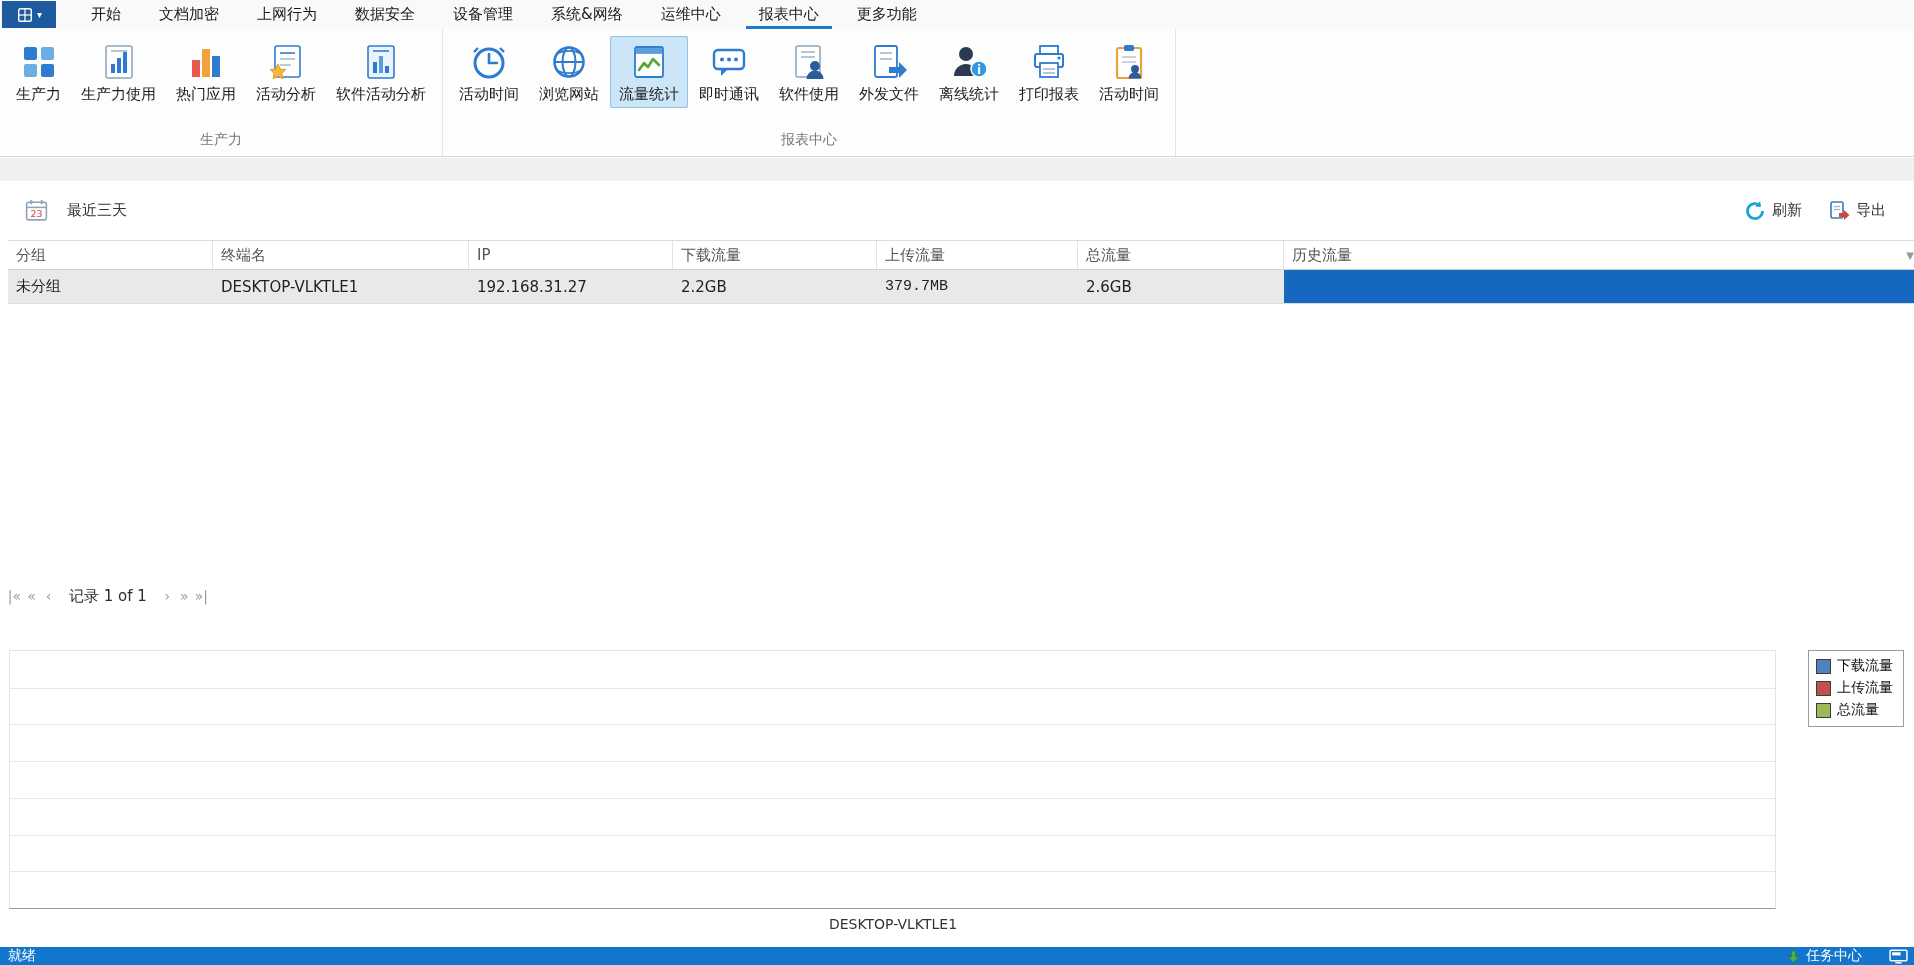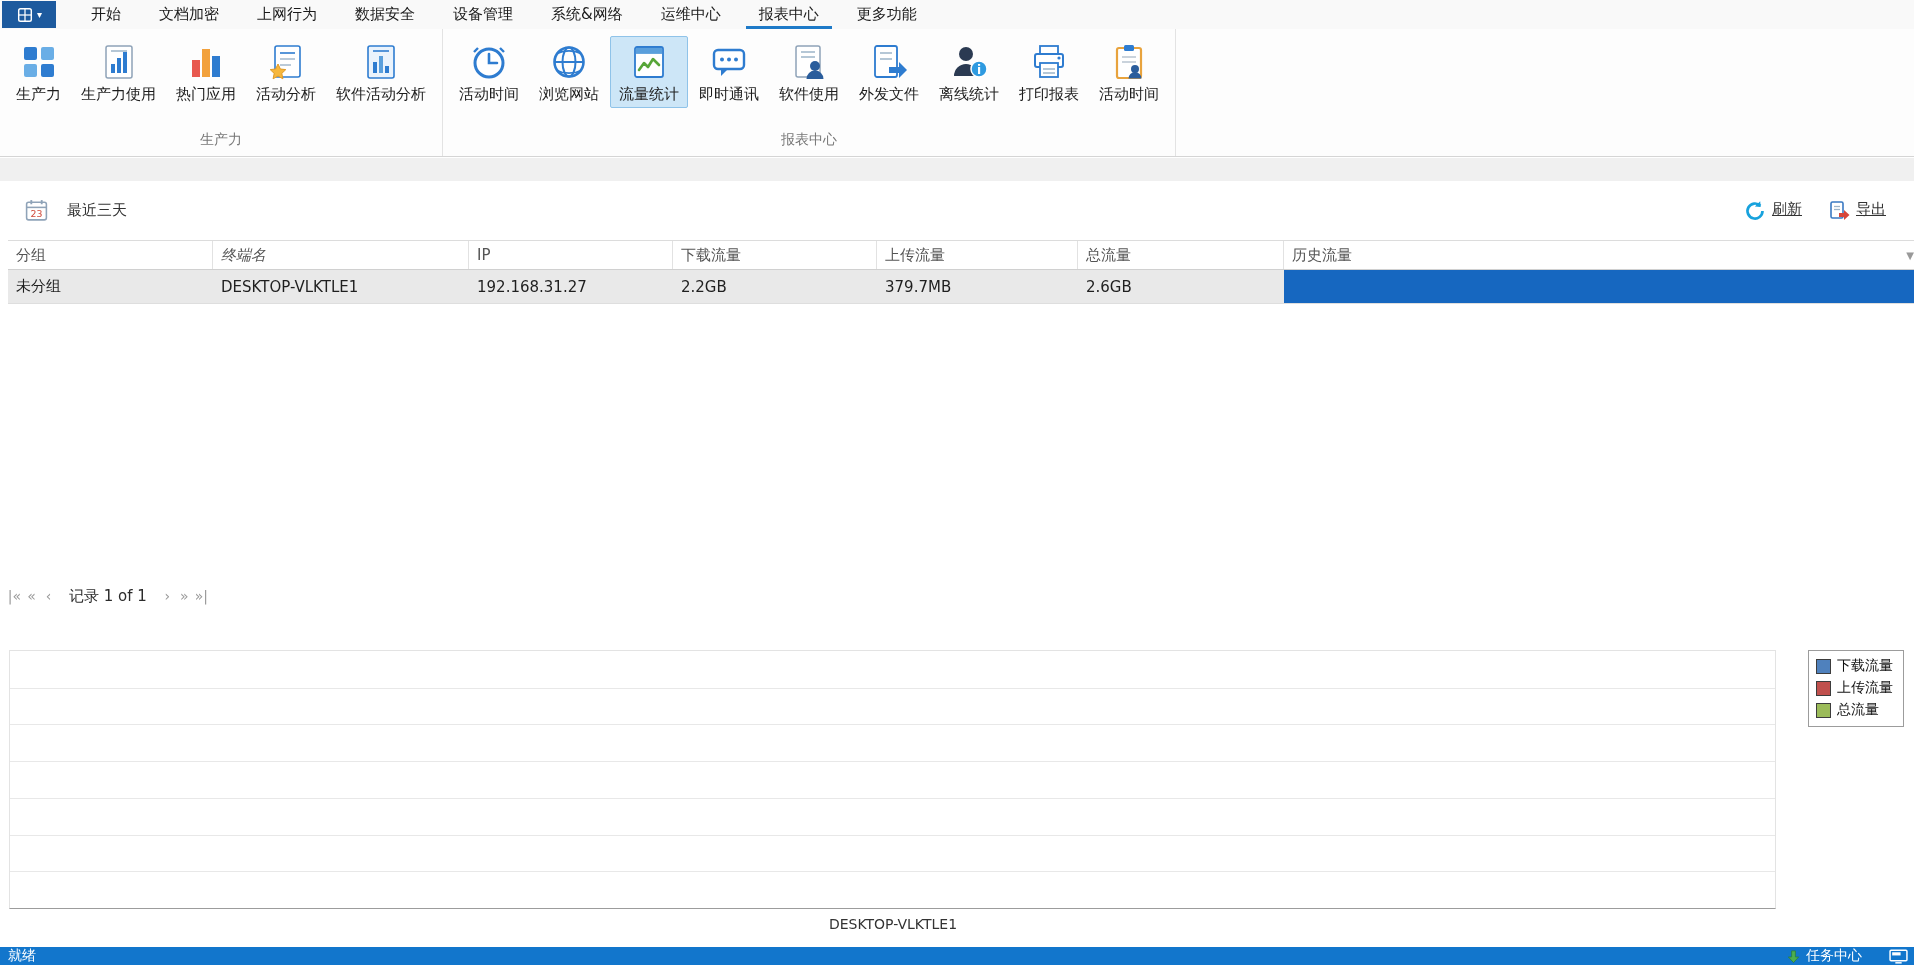--- a/index.html
+++ b/index.html
@@ -31,21 +31,21 @@
   .rlbl { font-size:15px; color:#1c1c1c; white-space:nowrap; }
   .rgrouplabel { text-align:center; font-size:14px; color:#777; padding:2px 0 7px; }
   .gapband { position:absolute; top:158px; left:0; width:1914px; height:23px; background:#f0f0f0; }
 
   
   .toolbar { position:absolute; top:181px; left:0; width:1914px; height:59px; background:#fff;
     display:flex; align-items:center; justify-content:space-between; padding:0 28px 0 24px; }
   .tool-left { display:flex; align-items:center; gap:18px; font-size:15px; color:#333; cursor:pointer; }
   .tool-left svg { width:25px; height:25px; display:block; }
   .tool-right { display:flex; align-items:center; gap:26px; }
-  .tool-action { display:flex; gap:6px; font-size:15px; color:#333; cursor:pointer;text-decoration:underline; }
+  .tool-action { display:flex; align-items:center; gap:6px; font-size:15px; color:#333; cursor:pointer; }
   .tool-action svg { width:22px; height:22px; display:block; }
   .icon { display:inline-flex; }
 
   
   .grid { position:absolute; top:240px; left:8px; width:1914px; }
   .ghead { display:flex; height:30px; border-top:1px solid #dcdcdc; border-bottom:1px solid #d0d0d0; background:#fff; }
   .gh { position:relative; display:flex; align-items:center; padding:0 8px; font-size:15px;
     color:#555; border-right:1px solid #e2e2e2; cursor:pointer; overflow:hidden; white-space:nowrap; }
   .gh:last-child { border-right:none; }
   .filter-arrow { position:absolute; right:8px; top:9px; font-size:10px; color:#999; cursor:pointer; }
@@ -320,21 +320,21 @@
         <span>导出</span>
       </div>
     </div>
 </div>
 
 <div class="grid">
   <div class="ghead">
       <div class="gh" style="width: 205px;">
         <span>分组</span>
       </div>
-      <div class="gh" style="width: 256px; font-style: italic;">
+      <div class="gh" style="width: 256px;">
         <span>终端名</span>
       </div>
       <div class="gh" style="width: 204px;">
         <span>IP</span>
       </div>
       <div class="gh" style="width: 204px;">
         <span>下载流量</span>
       </div>
       <div class="gh" style="width: 201px;">
         <span>上传流量</span>
@@ -346,21 +346,21 @@
         <span>历史流量</span>
         <span class="filter-arrow">▼</span>
       </div>
     </div>
   <div>
       <div class="grow">
         <div class="gc" style="width: 205px;">未分组</div>
         <div class="gc" style="width: 256px;">DESKTOP-VLKTLE1</div>
         <div class="gc" style="width: 204px;">192.168.31.27</div>
         <div class="gc" style="width: 204px;">2.2GB</div>
-        <div class="gc" style="width: 201px;">379.7MB</div>
+        <div class="gc" style="width: 201px; font-family: Liberation Mono, monospace;">379.7MB</div>
         <div class="gc" style="width: 206px;">2.6GB</div>
         <div class="gc history" style="width: 638px;">
           <div class="history-bar" style="background: rgb(22, 103, 192);"></div>
         </div>
       </div>
     </div>
 </div>
 
 <div class="pager">
     <span class="pbtn">|«</span>

